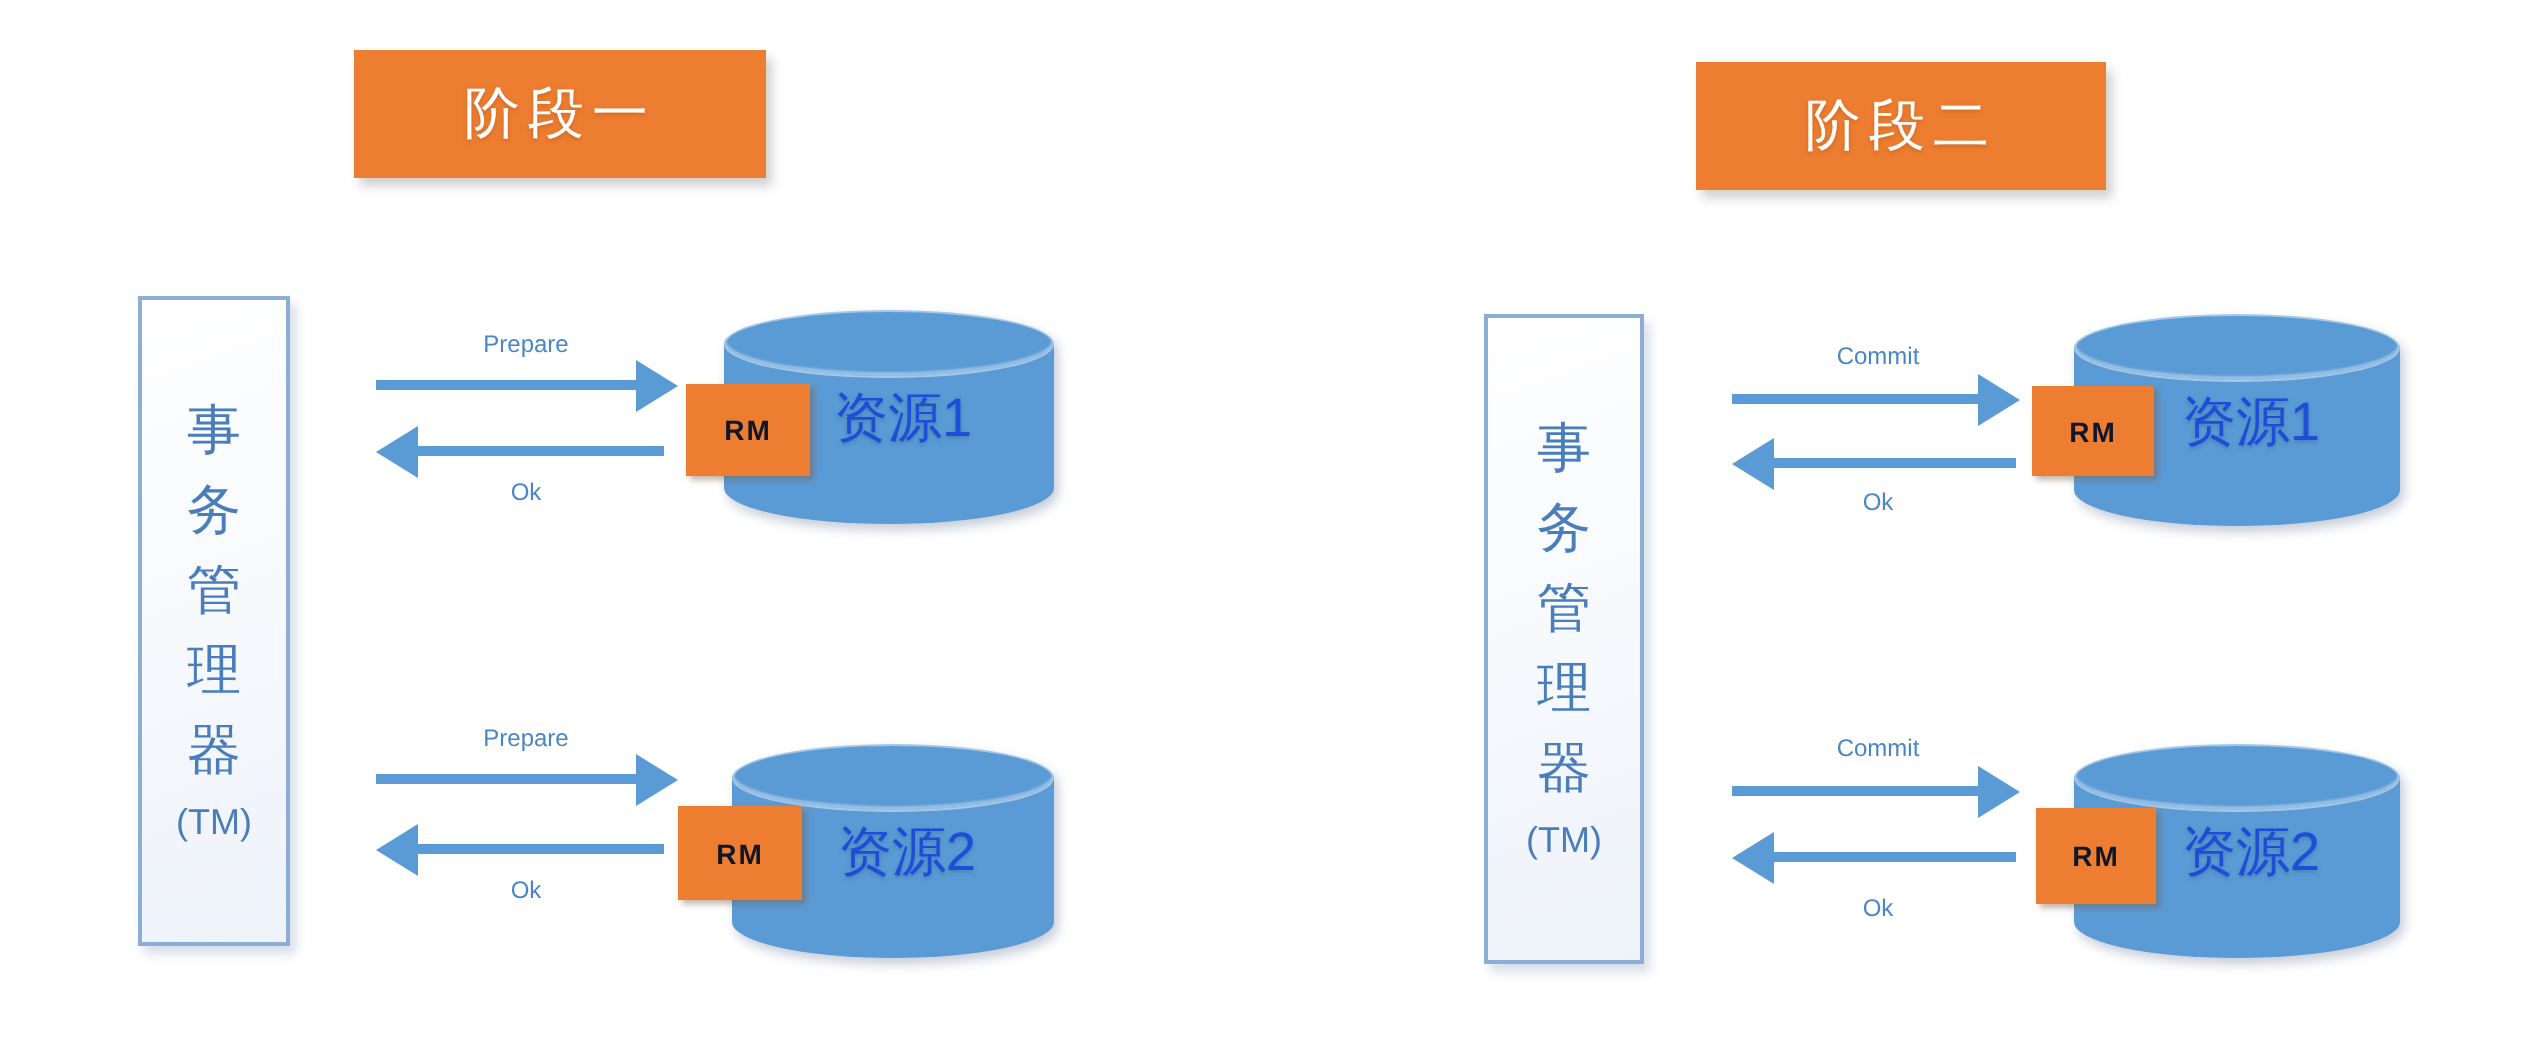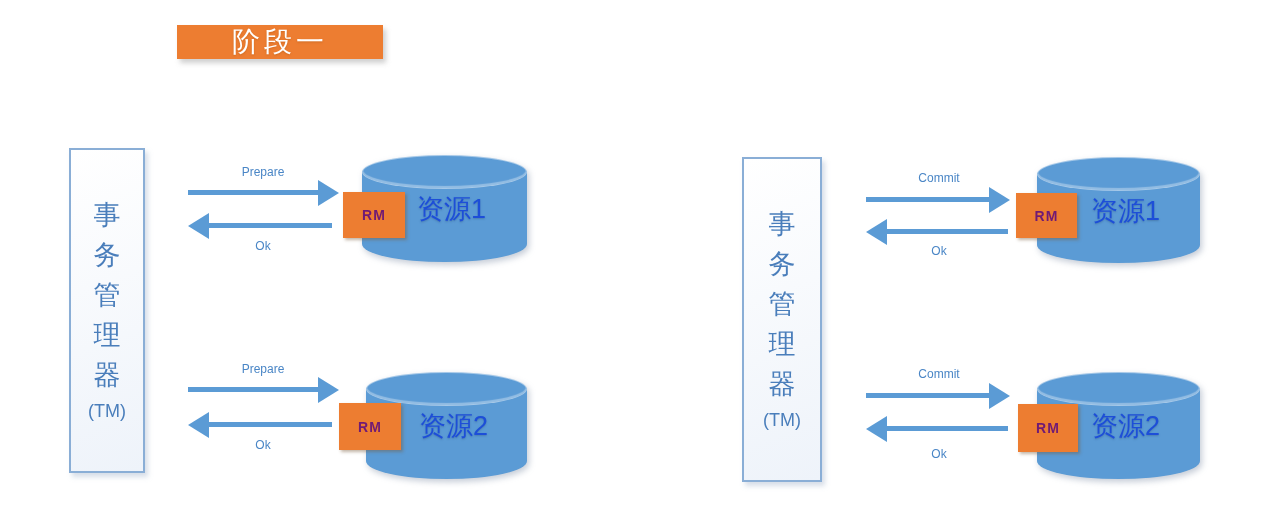--- a/index.html
+++ b/index.html
@@ -8,21 +8,21 @@
     --label-blue:#4a86c6;
     --tm-text-blue:#4a7ebb;
     --tm-border-blue:#8aaed6;
   }
   html,body{margin:0;padding:0;background:#fff;}
   body{font-family:"Liberation Sans","DejaVu Sans",sans-serif;}
   .canvas{position:relative;width:1268px;height:520px;background:#fff;overflow:hidden;}
 
   
   .phase-header{
-    position:absolute;height:34px;background:var(--accent-orange);
+    position:absolute;height:64px;background:var(--accent-orange);
     box-shadow:3px 4px 5px rgba(150,150,150,.45);
     display:flex;align-items:center;justify-content:center;
     color:#fff;font-size:28px;letter-spacing:4px;
     text-shadow:0 1px 2px rgba(180,90,20,.55);
   }
 
   
   .tm-box{
     position:absolute;box-sizing:border-box;
     border:2px solid var(--tm-border-blue);
@@ -43,21 +43,21 @@
     border:1px solid rgba(255,255,255,.45);
     box-shadow:inset 0 -2px 1px rgba(255,255,255,.35);}
   .cyl-label{position:absolute;left:14px;right:0;top:36px;text-align:center;
     color:#1d4ed8;font-size:27px;text-shadow:0 1px 2px rgba(40,70,110,.35);}
 
   
   .rm-badge{
     position:absolute;background:var(--accent-orange);
     box-shadow:2px 2px 3px rgba(120,90,60,.45);
     display:flex;align-items:center;justify-content:center;
-    color:#701a75;font-size:14px;font-weight:bold;letter-spacing:1px;
+    color:#0f172a;font-size:14px;font-weight:bold;letter-spacing:1px;
   }
 
   
   .arr{position:absolute;height:5px;background:var(--accent-blue);}
   .arr-r::after{content:'';position:absolute;left:100%;top:50%;transform:translateY(-50%);
     width:0;height:0;border-left:21px solid var(--accent-blue);
     border-top:13px solid transparent;border-bottom:13px solid transparent;}
   .arr-l::before{content:'';position:absolute;right:100%;top:50%;transform:translateY(-50%);
     width:0;height:0;border-right:21px solid var(--accent-blue);
     border-top:13px solid transparent;border-bottom:13px solid transparent;}
@@ -102,20 +102,21 @@
 
   <div class="cylinder" style="left:366px;top:372px;width:161px;height:107px;">
     <div class="cyl-body"></div>
     <div class="cyl-top"></div>
     <div class="cyl-label">资源2</div>
   </div>
   <div class="rm-badge" style="left:339px;top:403px;width:62px;height:47px;">
     <span>RM</span>
   </div>
 
+  <div class="phase-header" style="left:848px;top:31px;width:205px;">阶段二</div>
 
   <div class="tm-box" style="left:742px;top:157px;width:80px;height:325px;">
     <span class="tm-char">事</span>
     <span class="tm-char">务</span>
     <span class="tm-char">管</span>
     <span class="tm-char">理</span>
     <span class="tm-char">器</span>
     <span class="tm-abbr">(TM)</span>
   </div>
 

